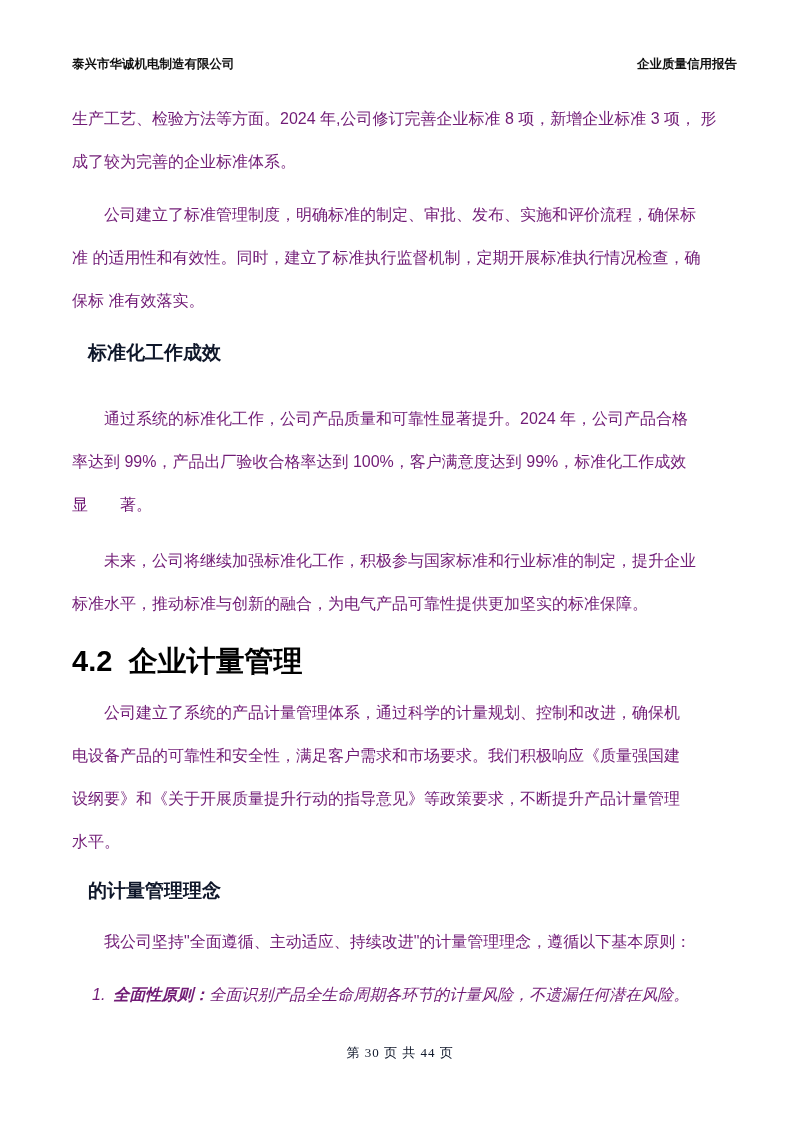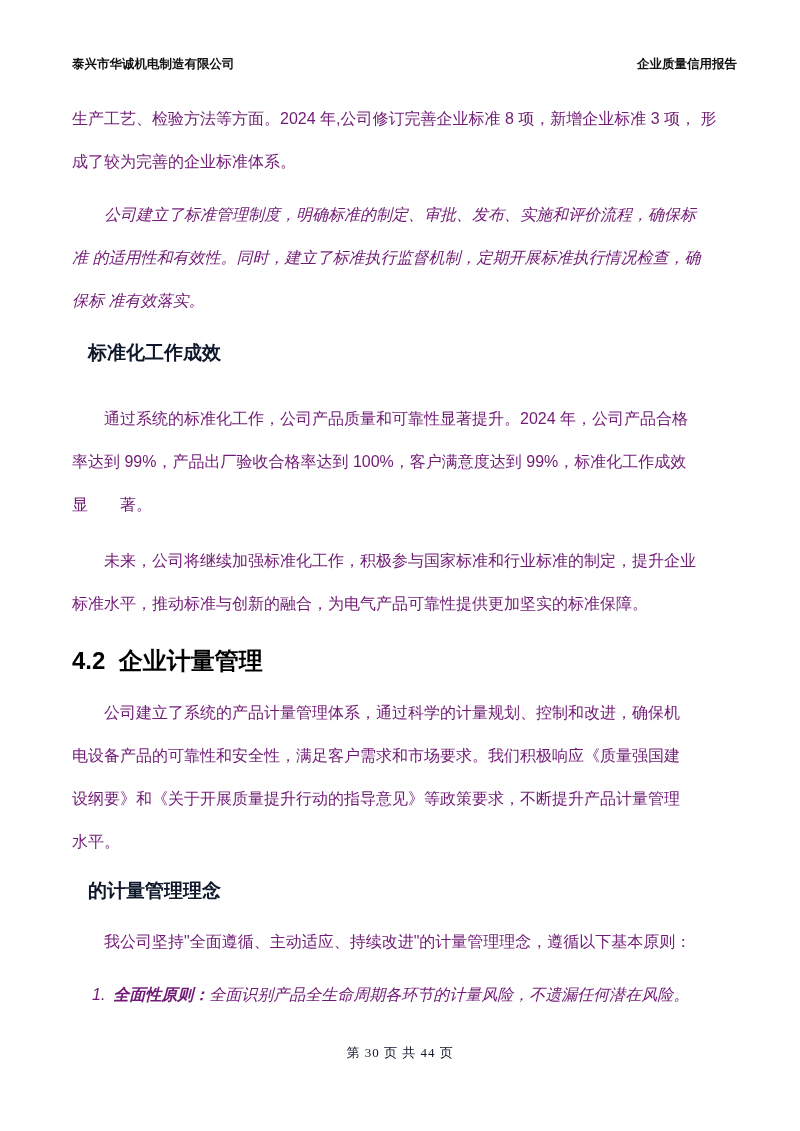--- a/index.html
+++ b/index.html
@@ -31,39 +31,39 @@
     padding: 0 63px 0 72px;
   }
   .para {
     margin: 0;
     font-size: 16px;
     line-height: 43px;
     white-space: pre-wrap;
     color: #701a75;
   }
   .p1 { margin-top: 24px; }
-  .p2 { margin-top: 10px; font-style: italic; }
+  .p2 { margin-top: 10px; }
   .p3 { margin-top: 31px; }
   .p4 { margin-top: 13px; }
   .p5 { margin-top: 14px; }
   .p6 { margin-top: 15px; }
   .heading-sub {
     margin: 16px;
     margin-top: 18px;
     font-size: 19px;
     line-height: 26px;
     font-weight: bold;
     color: #0f172a;
     white-space: pre-wrap;
   }
   .heading-sub2 { margin-top: 15px; }
   .heading-main {
     margin: 0;
     margin-top: 20px;
-    font-size: 24px;
+    font-size: 29px;
     line-height: 32px;
     font-weight: bold;
     color: #000;
     white-space: pre-wrap;
   }
   .list-item {
     margin-top: 10px;
     padding-left: 20px;
     font-style: italic;
   }

